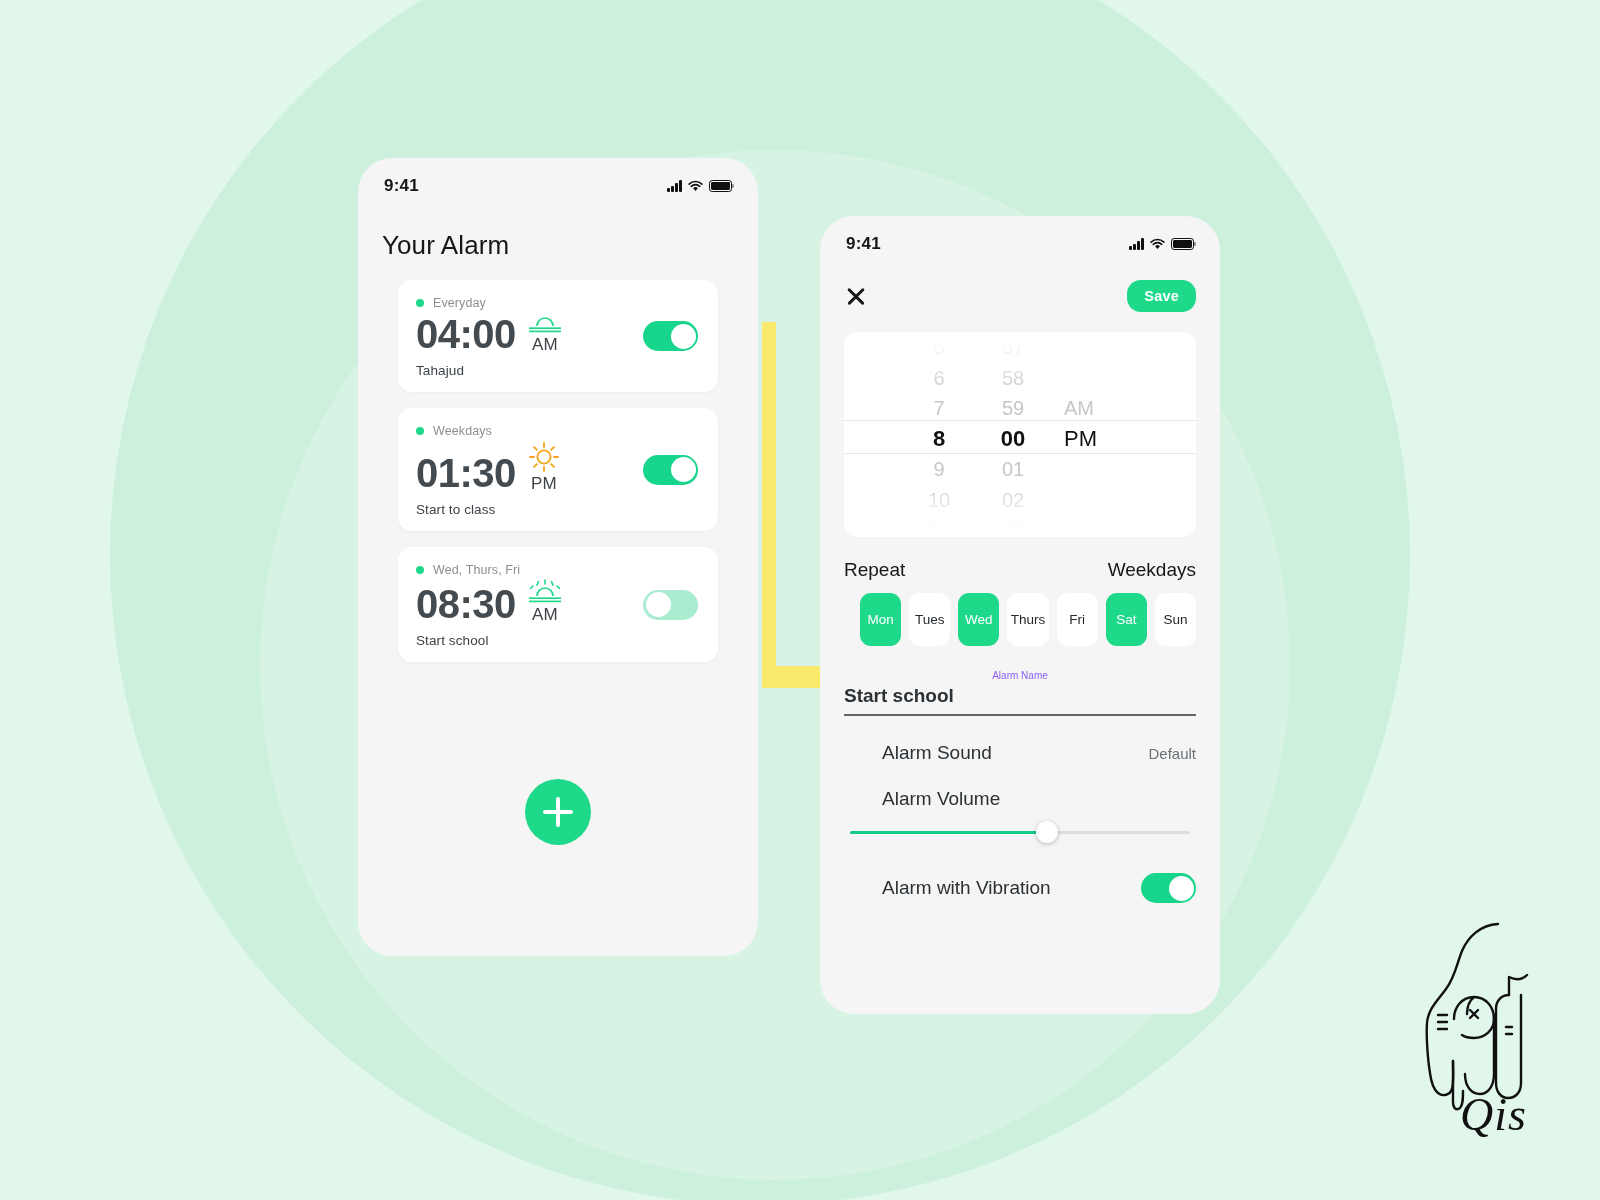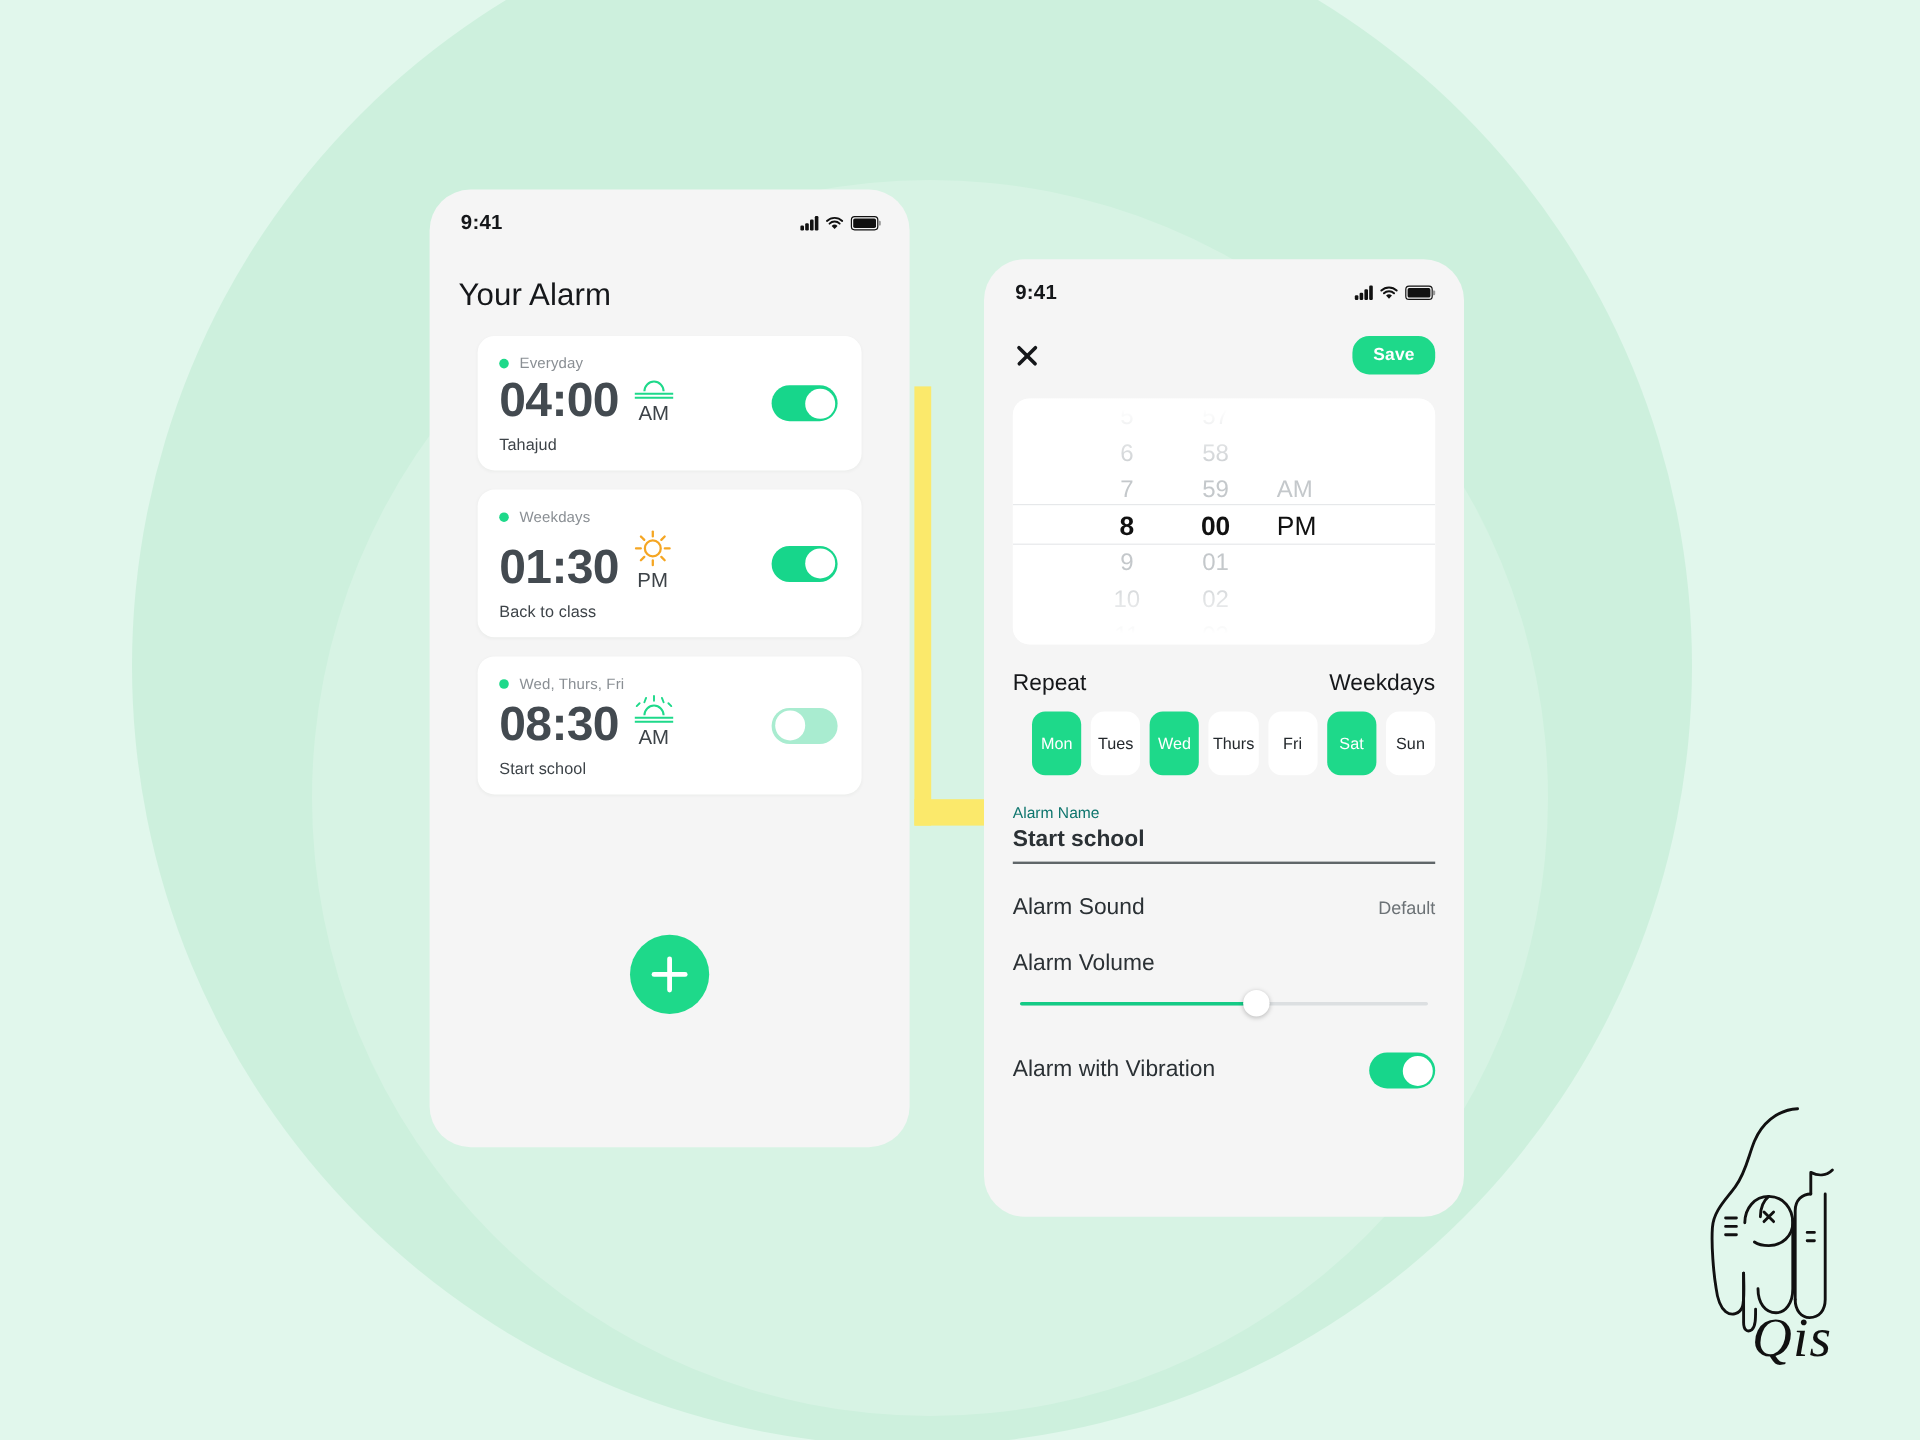--- a/index.html
+++ b/index.html
@@ -88,25 +88,25 @@
 
   .repeat-head{display:flex;justify-content:space-between;align-items:baseline;margin:22px 24px 0 24px;}
   .repeat-title{font-size:19px;color:#15171a;}
   .repeat-value{font-size:19px;color:#15171a;}
   .days{display:flex;gap:8px;margin:12px 24px 0 24px;padding-left:16px;}
   .day{flex:1;height:53px;border-radius:11px;background:#fff;display:flex;align-items:center;
     justify-content:center;font-size:13.5px;color:#23282c;cursor:pointer;}
   .day.active{background:#1ed98a;color:#fff;}
 
   .field{margin:24px 24px 0 24px;border-bottom:2.2px solid #606669;padding-bottom:7px;}
-  .field-label{font-size:13px;color:#0f766e;}
+  .field-label{font-size:10px;color:#8b5cf6;text-align:center;}
   .field-value{font-size:19px;color:#2b3135;font-weight:bold;margin-top:4px;}
 
   .row{display:flex;justify-content:space-between;align-items:center;margin:26px 24px 0 24px;}
-  .row-label{font-size:19px;color:#2b3135;}
+  .row-label{font-size:19px;color:#2b3135;margin-left:38px;}
   .row-value{font-size:15px;color:#6c7276;text-align:center;}
 
   .slider-wrap{margin:11px 24px 0 24px;position:relative;height:22px;}
   .track{position:absolute;left:6px;right:6px;top:10px;height:2.6px;background:#dcdfe1;border-radius:2px;}
   .track-fill{position:absolute;left:6px;top:10px;height:2.6px;background:#14cb86;border-radius:2px;width:57%;}
   .thumb{position:absolute;left:57%;top:0;width:22px;height:22px;margin-left:-9px;border-radius:50%;
      background:#fff;box-shadow:0 1px 4px rgba(0,0,0,.26);}
 
   
   #logo{position:absolute;left:1378px;top:912px;width:200px;height:230px;}
@@ -187,21 +187,21 @@
                 <line x1="29" y1="17" x2="33" y2="17"></line>
               <line x1="9.1" y1="7.1" x2="11.9" y2="9.9"></line>
                 <line x1="26.1" y1="24.1" x2="28.9" y2="26.9"></line>
               <line x1="28.9" y1="7.1" x2="26.1" y2="9.9"></line>
                 <line x1="11.9" y1="24.1" x2="9.1" y2="26.9"></line>
             </g>
           </svg>
           <div class="ampm-txt">PM</div>
         </div>
       </div>
-      <div class="alarm-name">Back to class</div>
+      <div class="alarm-name">Start to class</div>
       <div class="toggle on">
           <div class="knob"></div>
         </div>
     </div>
 
     <div class="alarm-card">
       <div class="card-top">
         <div class="dot"></div>
         <div class="repeat-label">Wed, Thurs, Fri</div>
       </div>

